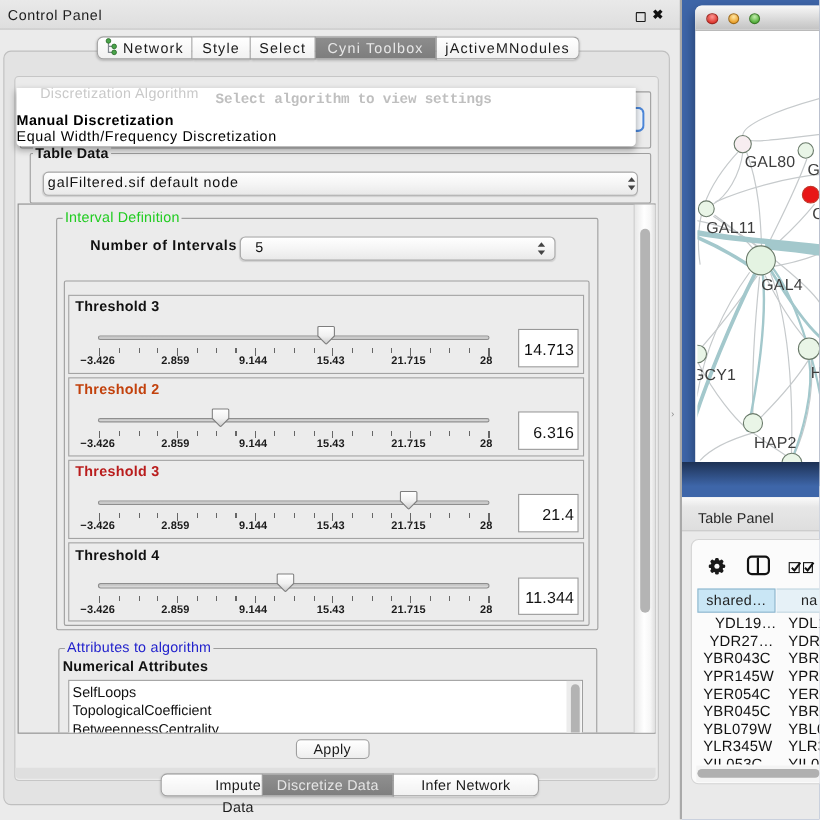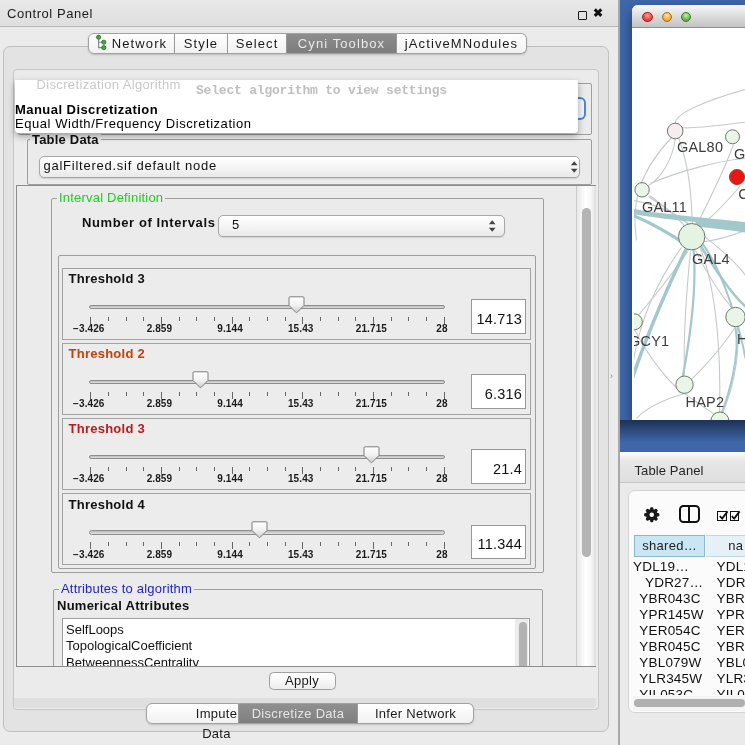--- a/index.html
+++ b/index.html
@@ -234,21 +234,21 @@
       <div style="position:absolute;left:46.5px;top:433.0px;width:467.5px;height:80px;border:1px solid #9e9e9e;background:#ffffff;box-sizing:border-box;"></div>
       <div style="position:absolute;left:50.5px;top:438.0px;font-size:13px;color:#111;letter-spacing:0;">SelfLoops</div>
       <div style="position:absolute;left:50.5px;top:454.5px;font-size:13px;color:#111;letter-spacing:0;">TopologicalCoefficient</div>
       <div style="position:absolute;left:50.5px;top:471.0px;font-size:13px;color:#111;letter-spacing:0;">BetweennessCentrality</div>
       <div style="position:absolute;left:499.79999999999995px;top:434.0px;width:13.2px;height:78px;background:#ececec;"></div>
       <div style="position:absolute;left:503.29999999999995px;top:437.29999999999995px;width:8.7px;height:60px;background:#b3b3b3;border-radius:4.3px;"></div>
     </div>
     <div style="position:absolute;left:268.5px;top:671.5px;width:67px;height:18px;border:1px solid #9f9f9f;border-radius:4.5px;background:linear-gradient(#ffffff,#f7f7f7 50%,#ededed);box-sizing:border-box;text-align:center;line-height:16.5px;font-size:13px;color:#1a1a1a;letter-spacing:.3px;">Apply</div>
     <div style="position:absolute;left:146px;top:702.5px;width:93px;height:21.5px;background:linear-gradient(#ffffff,#f1f1f1);border:1px solid #a2a2a2;border-radius:6px 0 0 6px;box-sizing:border-box;text-align:center;line-height:20px;font-size:13px;color:#1a1a1a;letter-spacing:.3px;box-shadow:0 1px 2px rgba(0,0,0,.15);padding-left:48px;">Impute Data</div>
     <div style="position:absolute;left:239px;top:702.5px;width:119px;height:21.5px;background:linear-gradient(#909090,#7f7f7f);border:1px solid #a2a2a2;border-left:none;box-sizing:border-box;text-align:center;line-height:20px;font-size:13px;color:#e5e5e5;letter-spacing:.3px;box-shadow:0 1px 2px rgba(0,0,0,.15);">Discretize Data</div>
-    <div style="position:absolute;left:358px;top:702.5px;width:116px;height:21.5px;background:linear-gradient(#ffffff,#f1f1f1);border:1px solid #a2a2a2;border-left:none;border-radius:0 6px 6px 0;box-sizing:border-box;text-align:center;line-height:20px;font-size:13px;color:#1a1a1a;letter-spacing:.3px;box-shadow:0 1px 2px rgba(0,0,0,.15);">Infer Network</div>
+    <div style="position:absolute;left:358px;top:702.5px;width:132px;height:21.5px;background:linear-gradient(#ffffff,#f1f1f1);border:1px solid #a2a2a2;border-left:none;border-radius:0 6px 6px 0;box-sizing:border-box;text-align:center;line-height:20px;font-size:13px;color:#1a1a1a;letter-spacing:.3px;box-shadow:0 1px 2px rgba(0,0,0,.15);">Infer Network</div>
     <div style="position:absolute;left:15.3px;top:80px;width:562.5px;height:53px;background:#ffffff;border-radius:0 0 4px 4px;box-shadow:0 3px 7px rgba(0,0,0,.35);"></div>
     <div style="position:absolute;left:36.5px;top:78px;font-size:13px;color:#c9c9c9;letter-spacing:.35px;">Discretization Algorithm</div>
     <div style="position:absolute;left:196px;top:84px;font-size:13px;font-weight:bold;color:#bfbfbf;letter-spacing:-0.2px;font-family:Liberation Mono, monospace;">Select algorithm to view settings</div>
     <div style="position:absolute;left:15px;top:103px;font-size:13px;font-weight:bold;color:#000;letter-spacing:.45px;">Manual Discretization</div>
     <div style="position:absolute;left:15px;top:116.5px;font-size:13px;color:#000000;letter-spacing:.55px;">Equal Width/Frequency Discretization</div>
     <div style="position:absolute;left:617.5px;top:0;width:2px;height:745px;background:#a9a9a9;"></div>
     <div style="position:absolute;left:610px;top:371px;font-size:9px;color:#8a8a8a;">›</div>
     <div style="position:absolute;left:619.5px;top:0;width:125.5px;height:745px;background:#3e66a9;"></div>
     <div style="position:absolute;left:632px;top:5px;width:113px;height:415px;background:#ffffff;border-radius:6px 0 0 0;box-shadow:0 6px 12px rgba(10,20,40,.55);"></div>
     <div style="position:absolute;left:632px;top:5px;width:113px;height:22px;border-radius:6px 0 0 0;background:linear-gradient(#f8f8f8,#d2d2d2 70%,#c3c3c3);border-bottom:1px solid #8e8e8e;"></div>
@@ -327,21 +327,21 @@
     <svg style="position:absolute;left:718.5px;top:507.6px" width="10" height="12" viewBox="0 0 10 12">
       <path d="M0.8 8.2 L3.2 10.6 L8.6 3.4" stroke="#111" stroke-width="1.8" fill="none"></path>
     </svg>
     <div style="position:absolute;left:729.6px;top:511px;width:9.6px;height:9.6px;border:1.4px solid #111;box-sizing:border-box;"></div>
     <svg style="position:absolute;left:730.8000000000001px;top:507.6px" width="10" height="12" viewBox="0 0 10 12">
       <path d="M0.8 8.2 L3.2 10.6 L8.6 3.4" stroke="#111" stroke-width="1.8" fill="none"></path>
     </svg>
     <div style="position:absolute;left:634px;top:535.1px;width:71.2px;height:21.5px;background:#c9e6f5;border:1px solid #8fb6cc;box-sizing:border-box;text-align:center;line-height:20px;font-size:13px;color:#222;letter-spacing:.3px;">shared…</div>
     <div style="position:absolute;left:706.2px;top:535.1px;width:60px;height:21.5px;background:#e6f1f7;border:1px solid #c3d6e0;border-left:none;box-sizing:border-box;text-align:center;line-height:20px;font-size:13px;color:#222;letter-spacing:.3px;">na</div>
     <div style="position:absolute;left:628px;top:556.6px;width:117px;height:138.5px;overflow:hidden;">
-      <div style="position:absolute;left:5px;top:2.5px;font-size:13.5px;color:#111;letter-spacing:.2px;">YDL19…</div>
+      <div style="position:absolute;left:22px;top:2.5px;font-size:13.5px;color:#111;letter-spacing:.2px;">YDL19…</div>
       <div style="position:absolute;left:88.5px;top:2.5px;font-size:13.5px;color:#111;letter-spacing:.2px;">YDL194W</div>
       <div style="position:absolute;left:17px;top:18.5px;font-size:13.5px;color:#111;letter-spacing:.2px;">YDR27…</div>
       <div style="position:absolute;left:88.5px;top:18.5px;font-size:13.5px;color:#111;letter-spacing:.2px;">YDR277C</div>
       <div style="position:absolute;left:11.3px;top:34.5px;font-size:13.5px;color:#111;letter-spacing:.2px;">YBR043C</div>
       <div style="position:absolute;left:88.5px;top:34.5px;font-size:13.5px;color:#111;letter-spacing:.2px;">YBR043C</div>
       <div style="position:absolute;left:11.3px;top:50.5px;font-size:13.5px;color:#111;letter-spacing:.2px;">YPR145W</div>
       <div style="position:absolute;left:88.5px;top:50.5px;font-size:13.5px;color:#111;letter-spacing:.2px;">YPR145W</div>
       <div style="position:absolute;left:11.3px;top:66.5px;font-size:13.5px;color:#111;letter-spacing:.2px;">YER054C</div>
       <div style="position:absolute;left:88.5px;top:66.5px;font-size:13.5px;color:#111;letter-spacing:.2px;">YER054C</div>
       <div style="position:absolute;left:11.3px;top:82.5px;font-size:13.5px;color:#111;letter-spacing:.2px;">YBR045C</div>

